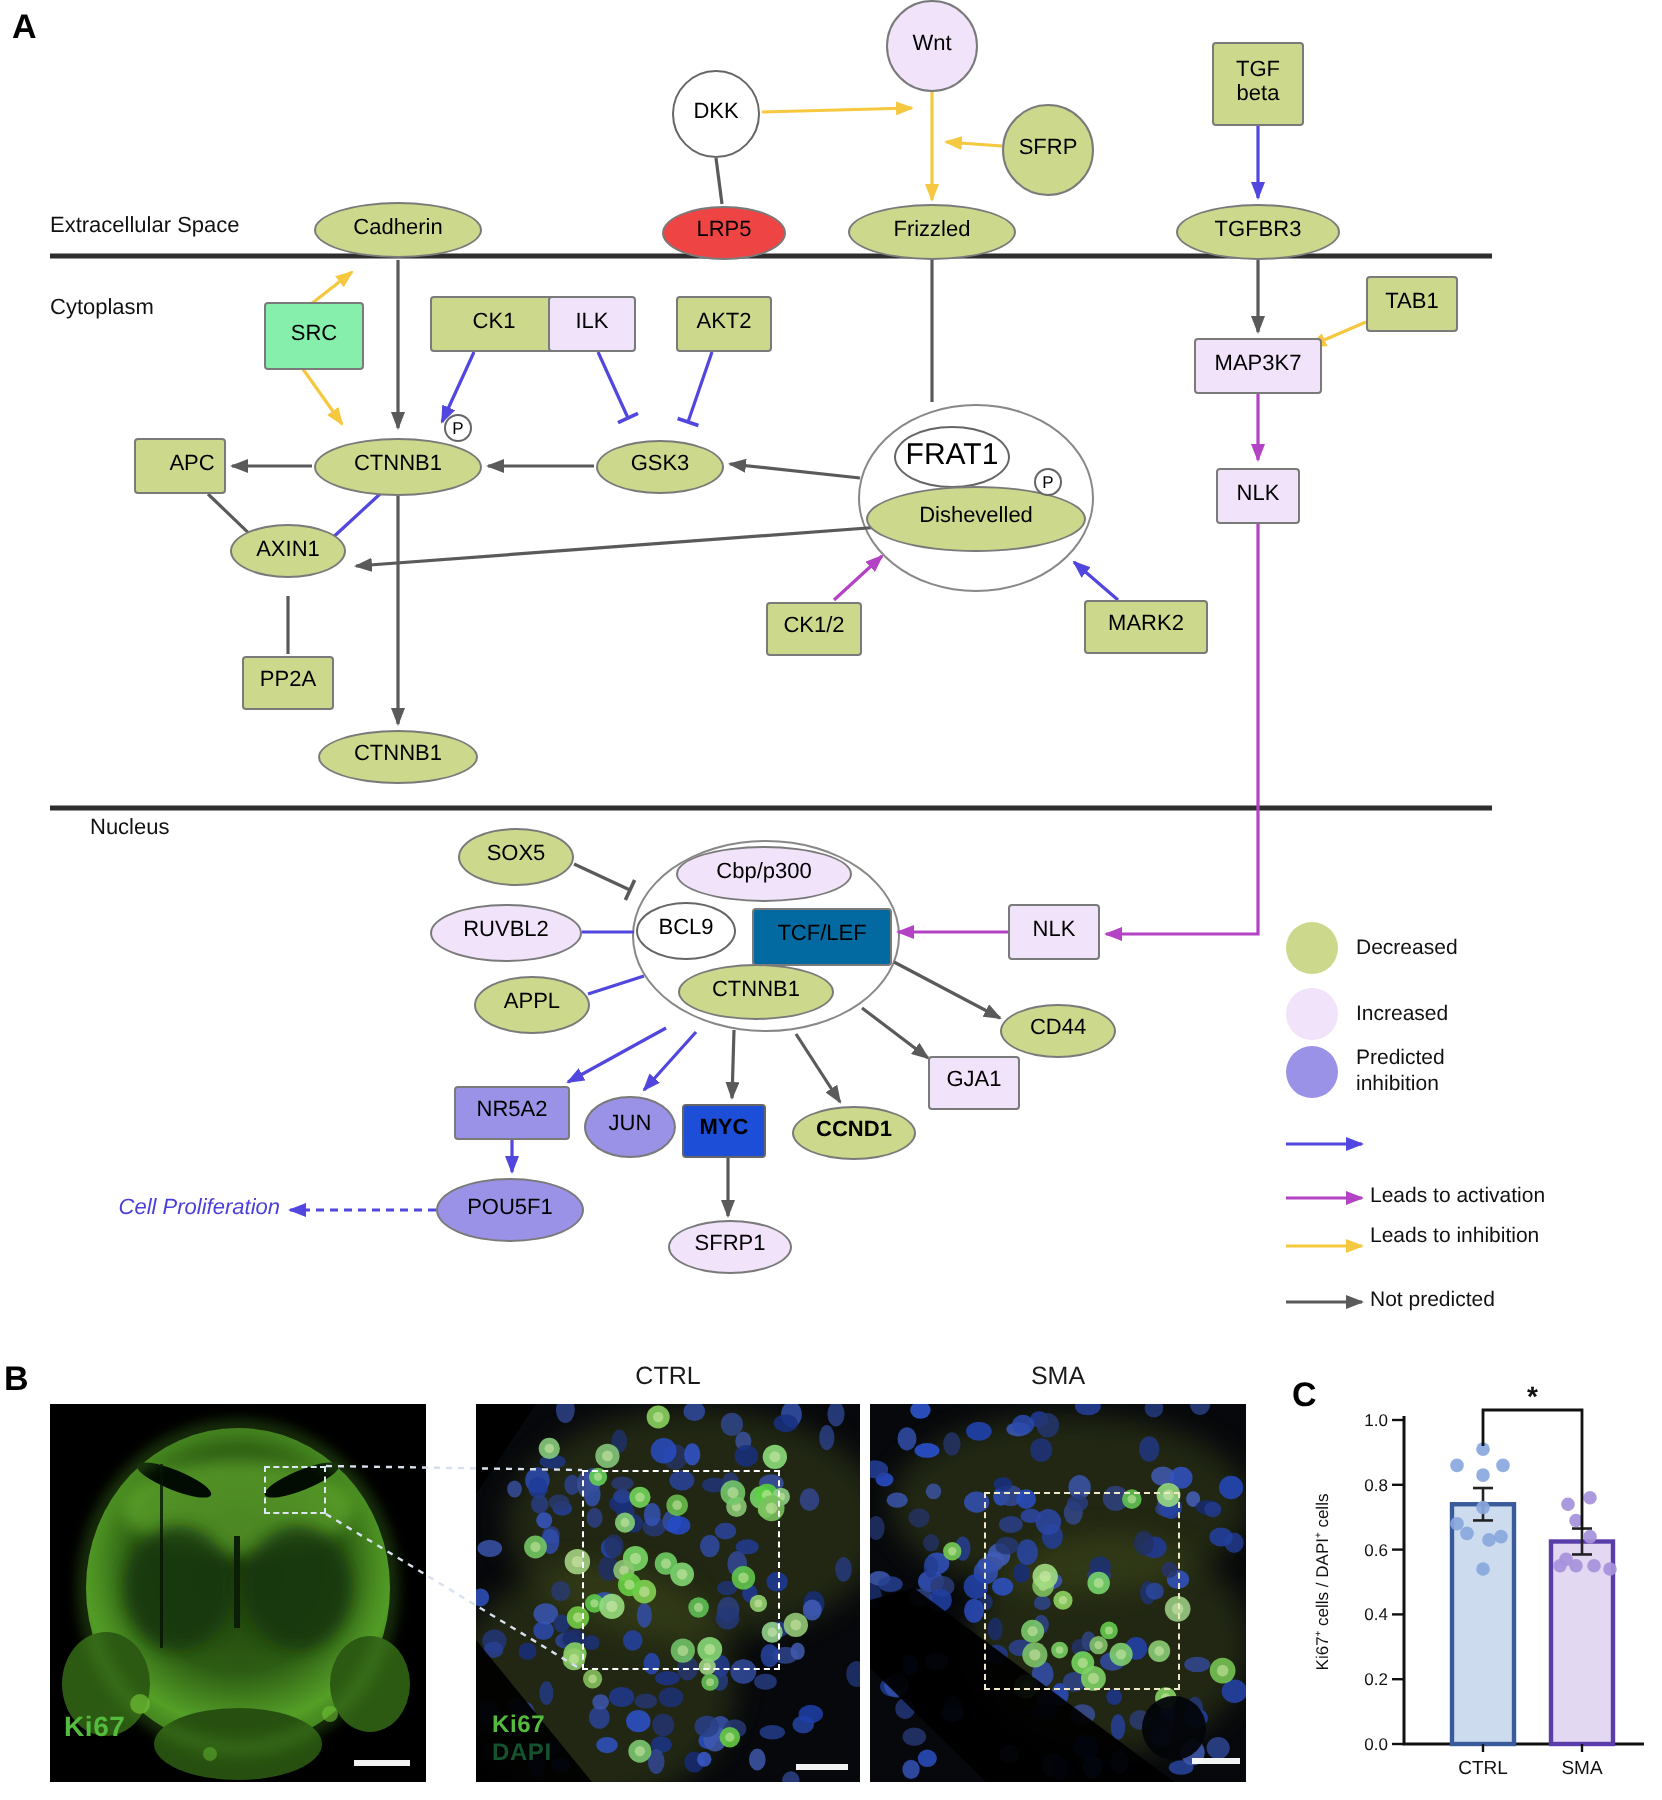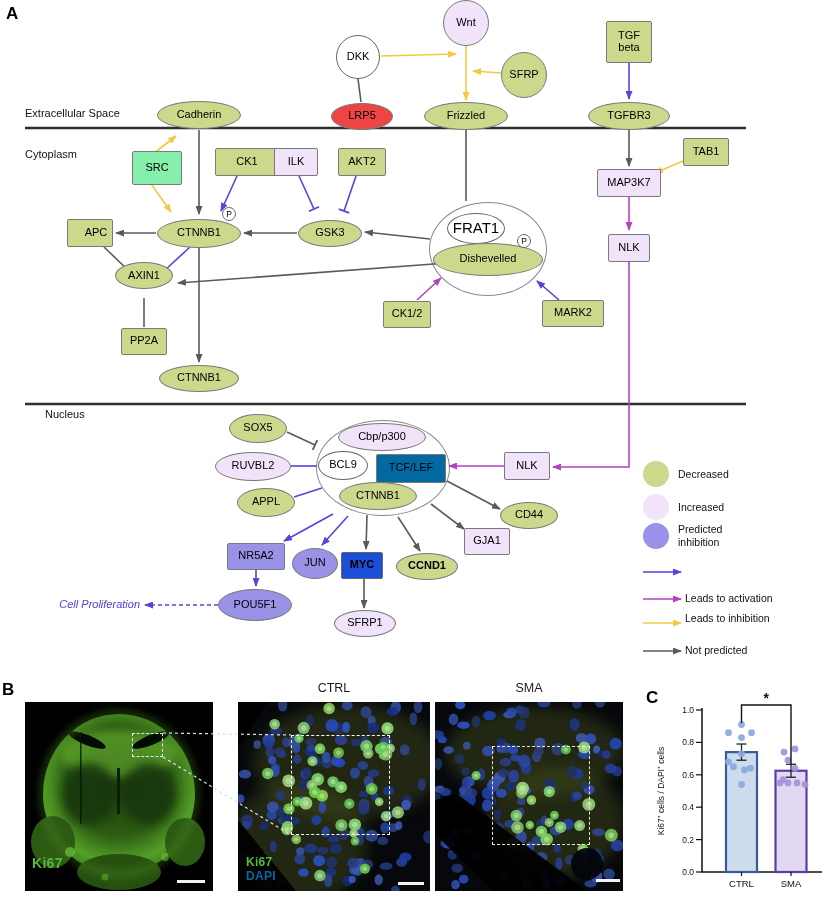--- a/index.html
+++ b/index.html
@@ -594,21 +594,21 @@
   <div class="dashed-box" style="left:291px;top:735px;width:99px;height:100px;border:1.5px dashed #ffffff;"></div>
   <div class="dashed-box" style="left:492px;top:746px;width:98px;height:99px;border:1.5px dashed #efe8c8;"></div>
 
   <svg style="position:absolute;left:25px;top:700px;pointer-events:none;" width="600" height="195">
     <line x1="138" y1="33" x2="266" y2="35" stroke="#d7e0ec" stroke-width="1.2" stroke-dasharray="3 3"></line>
     <line x1="138" y1="57" x2="266" y2="135" stroke="#d7e0ec" stroke-width="1.2" stroke-dasharray="3 3"></line>
   </svg>
 
   <div class="overlay-label" style="left:32px;top:855px;font-size:14px;color:#55bb3e;">Ki67</div>
   <div class="overlay-label" style="left:246px;top:855px;font-size:12px;color:#55bb3e;">Ki67</div>
-  <div class="overlay-label" style="left:246px;top:869px;font-size:12px;color:#0369a1;">DAPI</div>
+  <div class="overlay-label" style="left:246px;top:869px;font-size:12px;color:#14532d;">DAPI</div>
   <div class="scalebar" style="left:177px;top:880px;width:28px;"></div>
   <div class="scalebar" style="left:398px;top:882px;width:26px;"></div>
   <div class="scalebar" style="left:596px;top:879px;width:24px;"></div>
 
   <svg id="chart-svg" width="181" height="212" viewBox="0 0 181 212">
       <path d="M52 18 L52 182 L172 182" fill="none" stroke="#111" stroke-width="1.5"></path>
       <line x1="46" y1="182" x2="52" y2="182" stroke="#111" stroke-width="1.2"></line>
       <text x="44" y="185" text-anchor="end" font-size="8.5" fill="#111" font-family="&quot;Liberation Sans&quot;,sans-serif">0.0</text>
       <line x1="46" y1="149.6" x2="52" y2="149.6" stroke="#111" stroke-width="1.2"></line>
       <text x="44" y="152.6" text-anchor="end" font-size="8.5" fill="#111" font-family="&quot;Liberation Sans&quot;,sans-serif">0.2</text>

